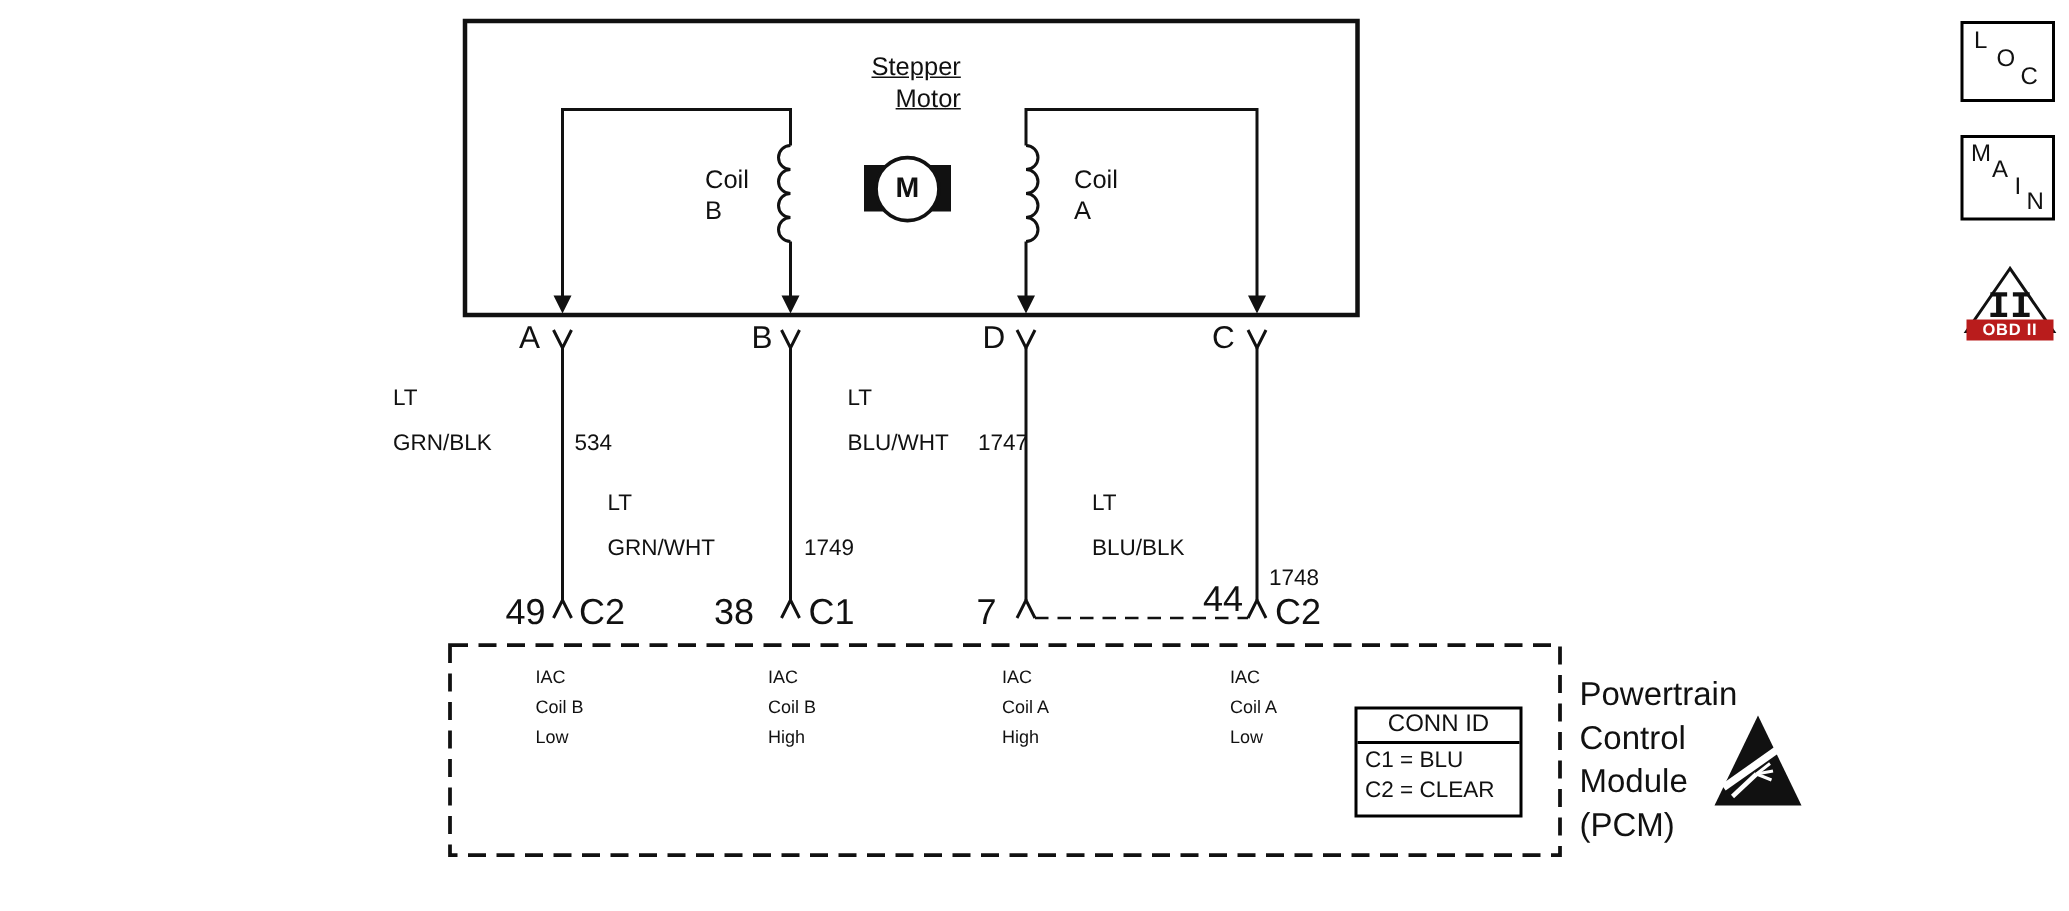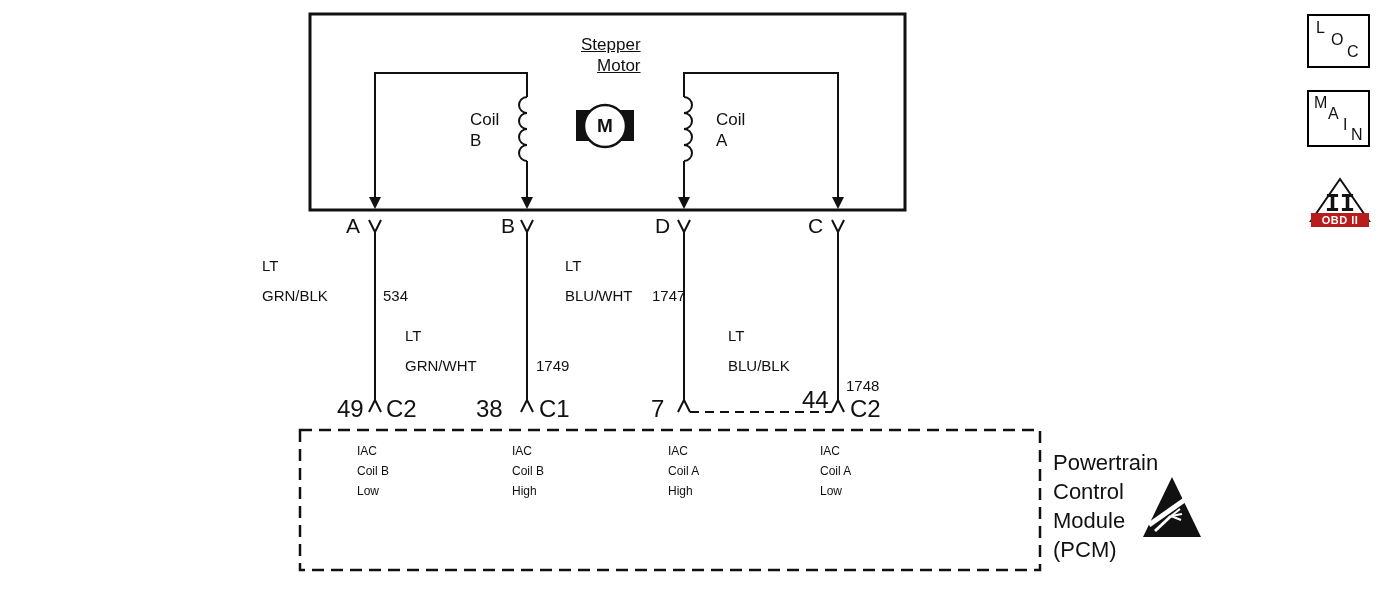--- a/index.html
+++ b/index.html
@@ -159,20 +159,25 @@
   <div class="abs small preline" style="left:512px; top:441px;">IAC
 Coil B
 High</div>
   <div class="abs small preline" style="left:668px; top:441px;">IAC
 Coil A
 High</div>
   <div class="abs small preline" style="left:820px; top:441px;">IAC
 Coil A
 Low</div>
 
+  <div class="connid" style="left:903px; top:471px;">
+    <div class="hdr">CONN ID</div>
+    <div class="row">C1 = BLU</div>
+    <div class="row">C2 = CLEAR</div>
+  </div>
 
   <div class="badge" style="left:1307px; top:14px; width:63px; height:54px;">
     <span style="left:7px;  top:3px;">L</span>
     <span style="left:22px; top:15px;">O</span>
     <span style="left:38px; top:27px;">C</span>
   </div>
 
   <div class="badge" style="left:1307px; top:90px; width:63px; height:57px;">
     <span style="left:5px;  top:2px;">M</span>
     <span style="left:19px; top:13px;">A</span>

